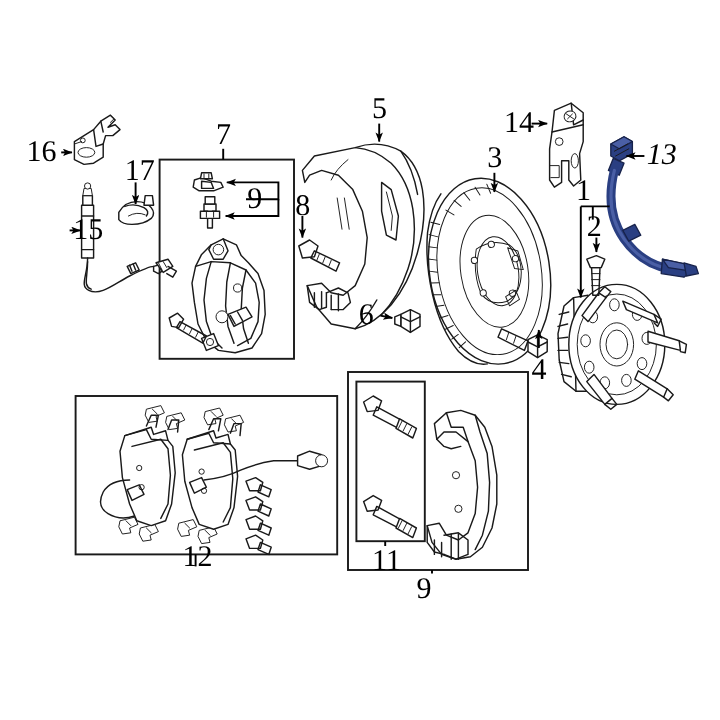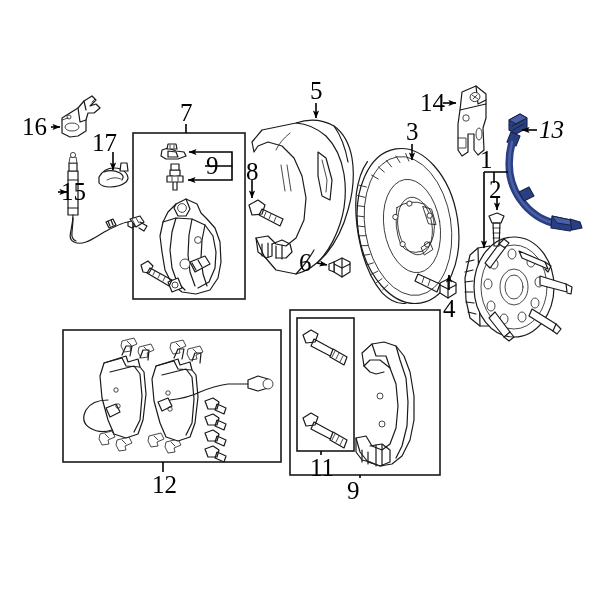--- a/index.html
+++ b/index.html
@@ -373,20 +373,20 @@
 <div class="lbl" style="left:489px;top:177px;">2</div>
 <div class="lbl" style="left:406px;top:119px;">3</div>
 <div class="lbl" style="left:443px;top:296px;">4</div>
 <div class="lbl" style="left:310px;top:78px;">5</div>
 <div class="lbl" style="left:299px;top:250px;">6</div>
 <div class="lbl" style="left:180px;top:100px;">7</div>
 <div class="lbl" style="left:246px;top:159px;">8</div>
 <div class="lbl" style="left:206px;top:153px;">9</div>
 <div class="lbl" style="left:347px;top:478px;">9</div>
 <div class="lbl" style="left:310px;top:455px;">11</div>
-<div class="lbl" style="left:152px;top:472px;text-align:right;">12</div>
+<div class="lbl" style="left:152px;top:452px;text-align:right;">12</div>
 <div class="lbl" style="left:539px;top:117px;font-style:italic;">13</div>
 <div class="lbl" style="left:420px;top:90px;text-align:center;">14</div>
 <div class="lbl" style="left:28px;top:179px;margin-left:33px;">15</div>
 <div class="lbl" style="left:22px;top:114px;">16</div>
-<div class="lbl" style="left:92px;top:130px;">17</div>
+<div class="lbl" style="left:104px;top:130px;">17</div>
 
 </div>
 
 </body></html>

